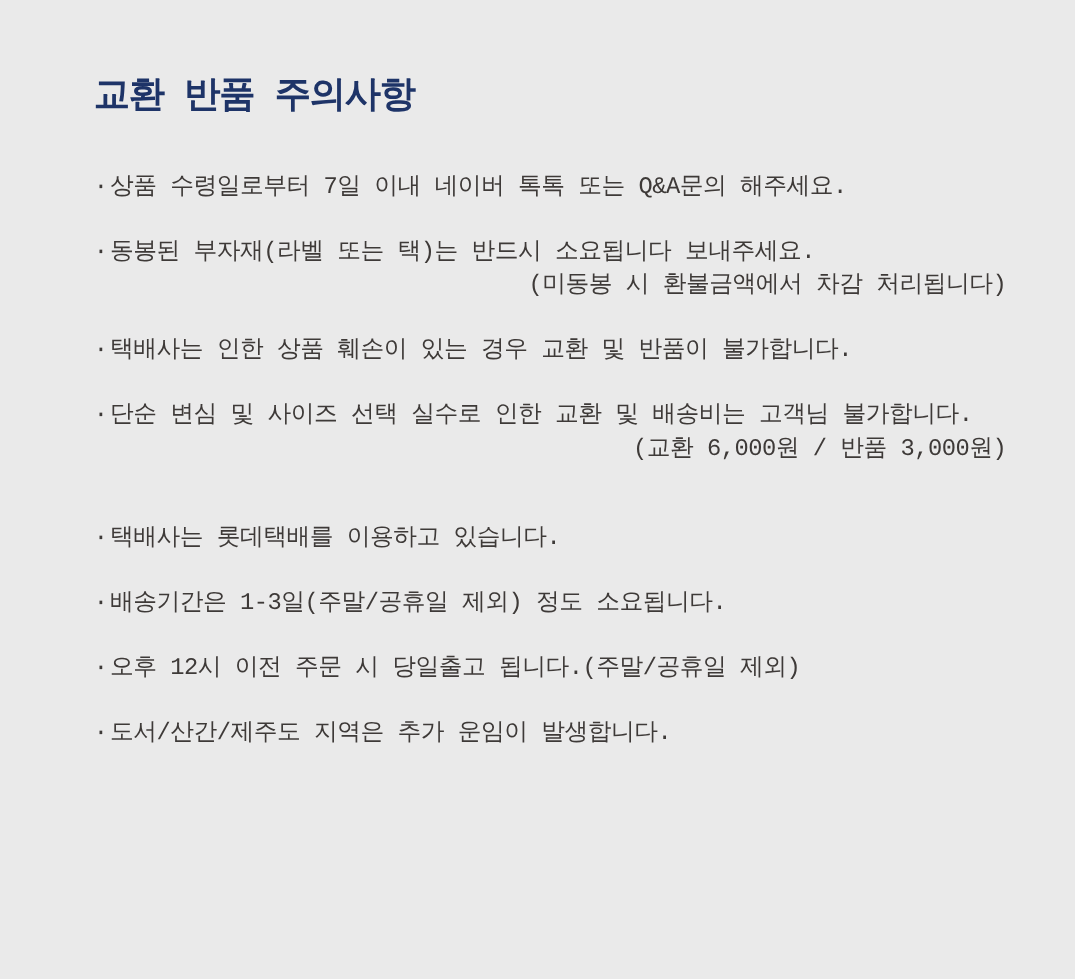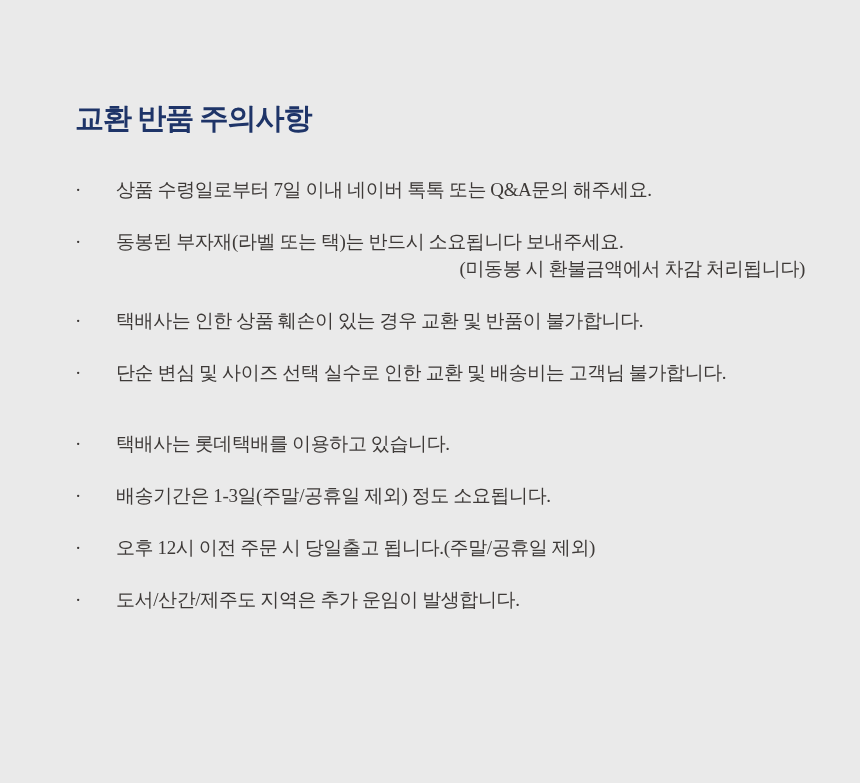--- a/index.html
+++ b/index.html
@@ -8,23 +8,23 @@
   }
   body {
     background: #eaeaea;
   }
   .page {
     position: relative;
     width: 860px;
     height: 783px;
     box-sizing: border-box;
     background: #eaeaea;
-    font-family: Liberation Serif, serif;
+    font-family: Liberation Mono, monospace;
     color: #3e3a38;
-    padding: 102px 55px 0 75px;
+    padding: 62px 55px 0 75px;
     overflow: hidden;
   }
   .section {
     margin: 0;
   }
   .section + .section {
     margin-top: 44px;
   }
   .section-title {
     margin: 0 0 42px 0;
@@ -52,21 +52,20 @@
     display: flex;
     align-items: flex-start;
   }
   .bullet {
     flex: none;
     width: 13px;
     color: #3e3a38;
   }
   .text {
     flex: 1;
-    margin-left: 28px;
   }
   .note {
     padding-left: 13px;
     text-align: right;
   }
 </style>
 </head>
 <body>
 
 <div class="page">
@@ -91,20 +90,21 @@
           <div class="line">
             <span class="bullet">·</span>
             <span class="text">택배사는 인한 상품 훼손이 있는 경우 교환 및 반품이 불가합니다.</span>
           </div>
         </li>
         <li class="item">
           <div class="line">
             <span class="bullet">·</span>
             <span class="text">단순 변심 및 사이즈 선택 실수로 인한 교환 및 배송비는 고객님 불가합니다.</span>
           </div>
+          <div class="note">(교환 6,000원 / 반품 3,000원)</div>
         </li>
       </ul>
   </section>
 
   <section class="section">
     <ul class="items">
         <li class="item">
           <div class="line">
             <span class="bullet">·</span>
             <span class="text">택배사는 롯데택배를 이용하고 있습니다.</span>

